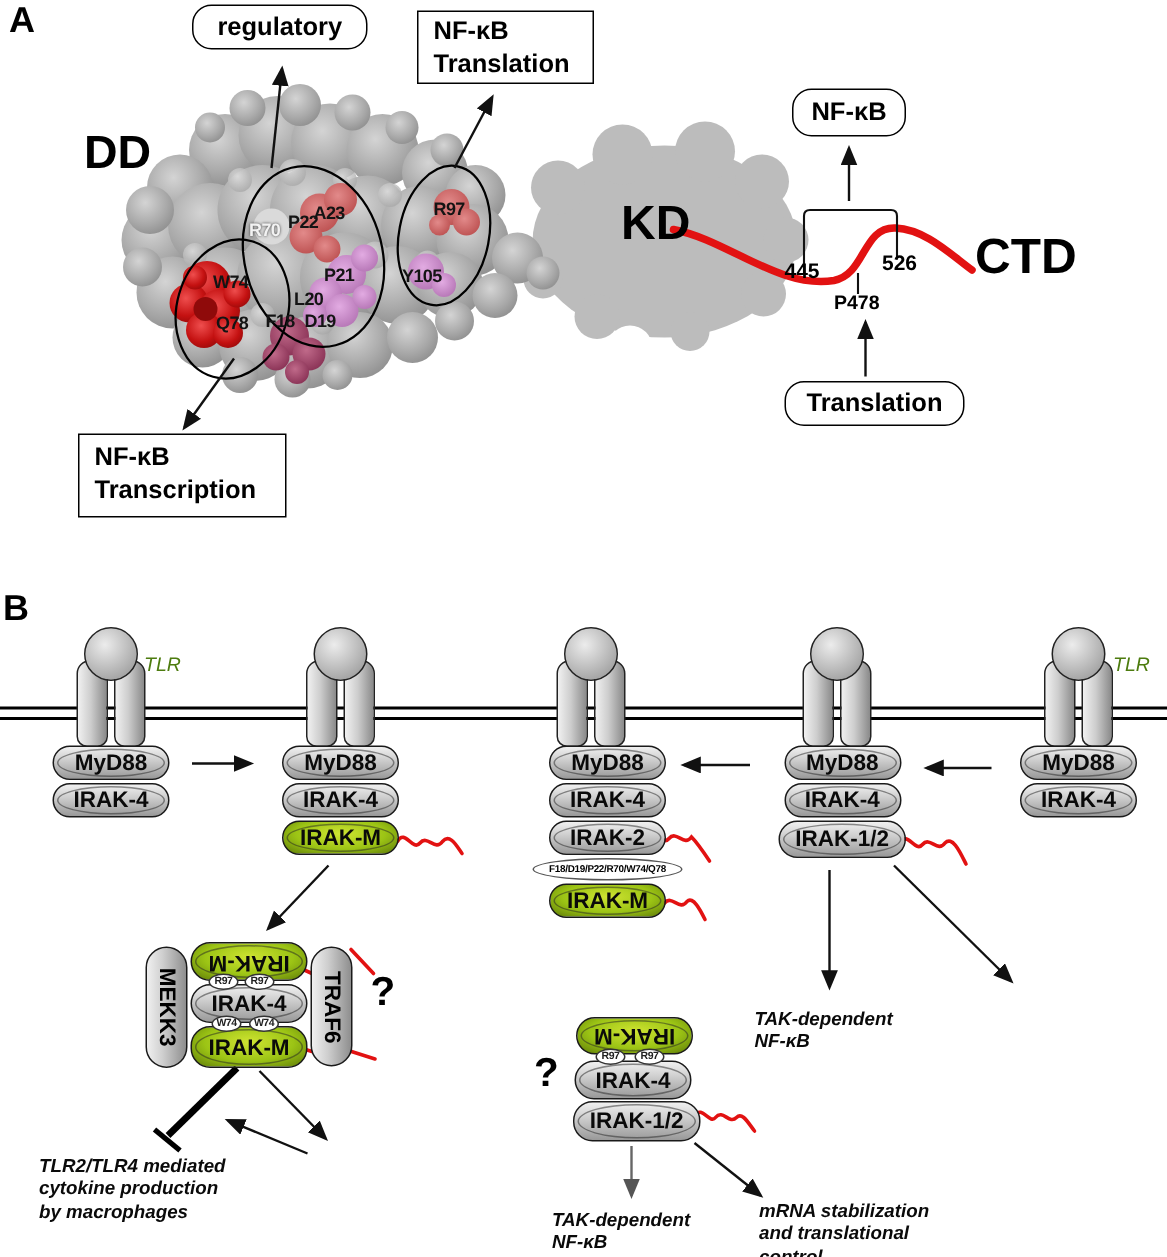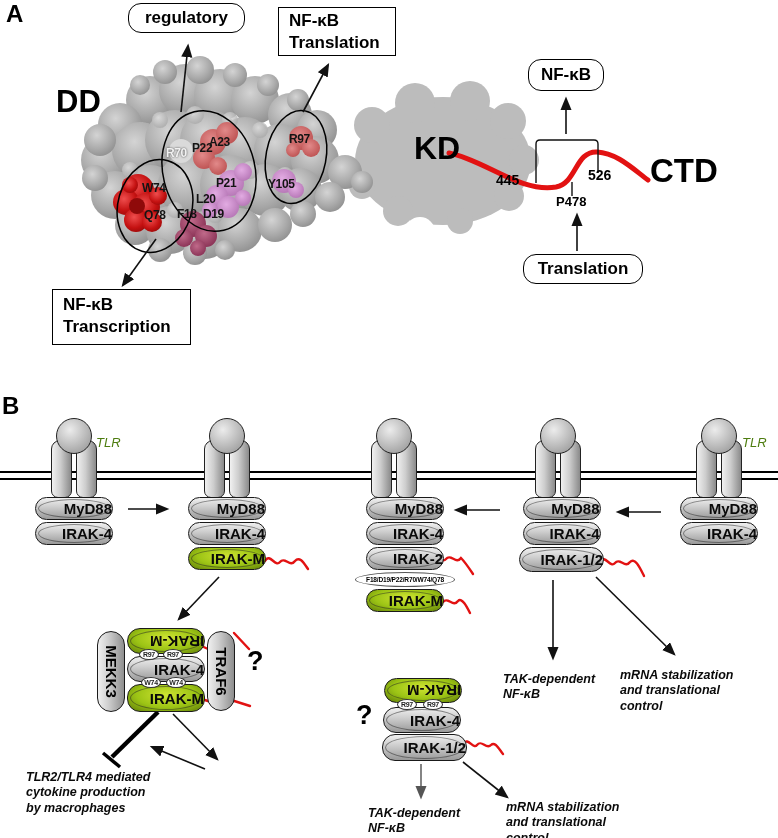--- a/index.html
+++ b/index.html
@@ -19,21 +19,21 @@
   .r-head{position:absolute;left:30px;top:0;width:36px;height:36px;border-radius:50%;
           background:radial-gradient(circle at 38% 32%,#ececec,#b9b9b9 55%,#8f8f8f);
           border:1.8px solid #222;box-sizing:border-box;z-index:2;}
   .r-stem{position:absolute;top:22px;width:21px;height:58px;border-radius:9px 9px 7px 7px;
           background:linear-gradient(90deg,#f1f1f1,#cdcdcd 45%,#8a8a8a);
           border:1.8px solid #222;box-sizing:border-box;z-index:1;}
   .r-stem-l{left:25px;} .r-stem-r{left:50px;}
   .stack{position:absolute;display:flex;flex-direction:column;gap:2px;align-items:center;z-index:2;}
   .pill{position:relative;width:78px;height:23px;border:1.7px solid #1a1a1a;border-radius:13px;
         background:linear-gradient(180deg,#f0f0f0,#cfcfcf 40%,#999);
-        display:flex;align-items:center;justify-content:flex-end;
+        display:flex;align-items:center;justify-content:center;
         font-weight:bold;font-size:15px;color:#0a0a0a;box-sizing:border-box;flex:none;}
   .pill::before{content:"";position:absolute;left:2px;right:2px;top:1px;bottom:1px;
         border:1px solid rgba(35,35,35,.5);border-radius:50%;pointer-events:none;}
   .pill.green{background:radial-gradient(ellipse at 50% 38%,#cfe432,#9cc415 55%,#5d7a07);}
   .pill.wide{width:85px;height:25px;}
   .pill.flip span{transform:rotate(180deg);display:inline-block;}
   .vpill{position:absolute;border:1.7px solid #1a1a1a;border-radius:14px;
         background:linear-gradient(90deg,#f0f0f0,#cfcfcf 40%,#8e8e8e);
         display:flex;align-items:center;justify-content:center;
         font-weight:bold;font-size:15px;box-sizing:border-box;z-index:2;}
@@ -287,21 +287,21 @@
   <span class="res" style="left:192px;top:141px;">P22</span>
   <span class="res" style="left:216px;top:176px;">P21</span>
   <span class="res" style="left:196px;top:192px;">L20</span>
   <span class="res" style="left:177px;top:207px;">F18</span>
   <span class="res" style="left:203px;top:207px;">D19</span>
   <span class="res" style="left:142px;top:181px;">W74</span>
   <span class="res" style="left:144px;top:208px;">Q78</span>
   <span class="res" style="left:289px;top:132px;">R97</span>
   <span class="res" style="left:268px;top:177px;">Y105</span>
 
-  <span class="marker-num" style="left:496px;top:172px;">445</span>
+  <span class="marker-num" style="left:523px;top:172px;">445</span>
   <span class="marker-num" style="left:588px;top:167px;">526</span>
   <span class="marker-num" style="left:556px;top:194px;font-size:13px;">P478</span>
 
   <div class="panel-letter" style="left:2px;top:392px;">B</div>
 
   <span class="tlr-label" style="left:96px;top:435px;">TLR</span>
   <span class="tlr-label" style="left:742px;top:435px;">TLR</span>
 
   <div class="receptor" style="left:26px;top:418px;">
     <div class="r-head"></div>
@@ -442,25 +442,20 @@
   <div class="note" style="left:26px;top:770px;width:134px;">
     <span class="bl" style="line-height:13px;">TLR2/TLR4</span>
     <span class="bl" style="line-height:13px;">mediated</span>
     <span class="bl" style="line-height:13px;">cytokine production</span>
     <span class="bl" style="line-height:13px;">by macrophages</span>
   </div>
   <div class="note" style="left:503px;top:672px;width:108px;">
     <span class="bl" style="line-height:14px;">TAK-dependent</span>
     <span class="bl" style="line-height:14px;">NF-κB</span>
   </div>
-  <div class="note" style="left:620px;top:668px;width:128px;">
-    <span class="bl" style="line-height:13px;">mRNA stabilization</span>
-    <span class="bl" style="line-height:13px;">and</span>
-    <span class="bl" style="line-height:13px;">translational control</span>
-  </div>
   <div class="note" style="left:368px;top:806px;width:112px;">
     <span class="bl" style="line-height:14px;">TAK-dependent</span>
     <span class="bl" style="line-height:14px;">NF-κB</span>
   </div>
   <div class="note" style="left:506px;top:800px;width:128px;">
     <span class="bl" style="line-height:13px;">mRNA stabilization</span>
     <span class="bl" style="line-height:13px;">and</span>
     <span class="bl" style="line-height:13px;">translational control</span>
   </div>
 

